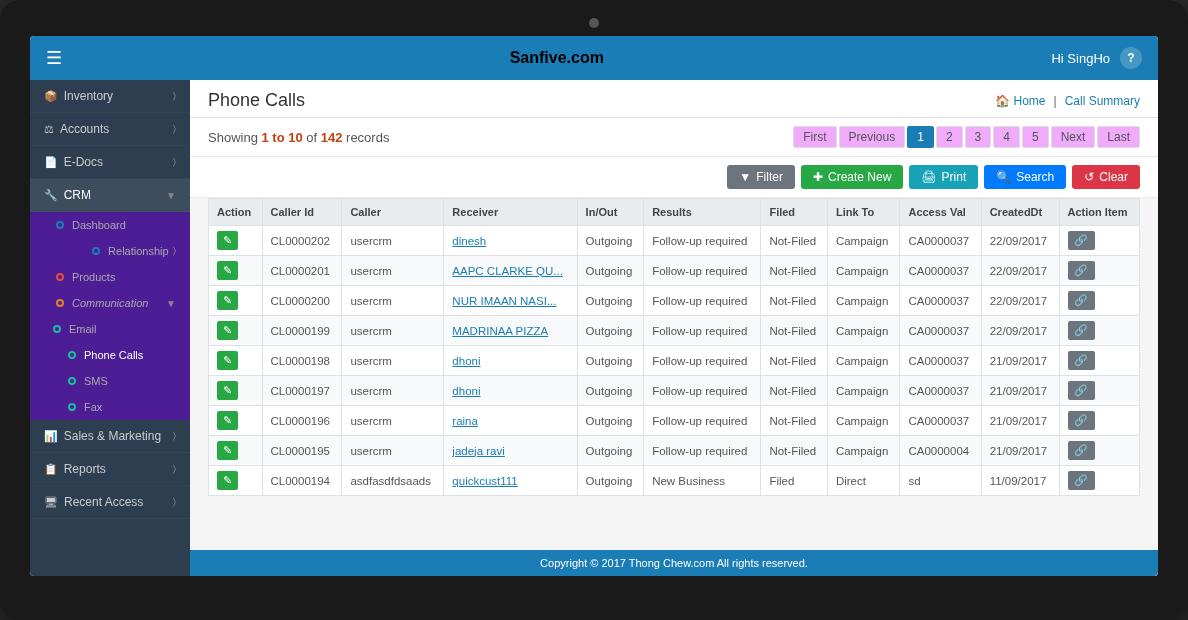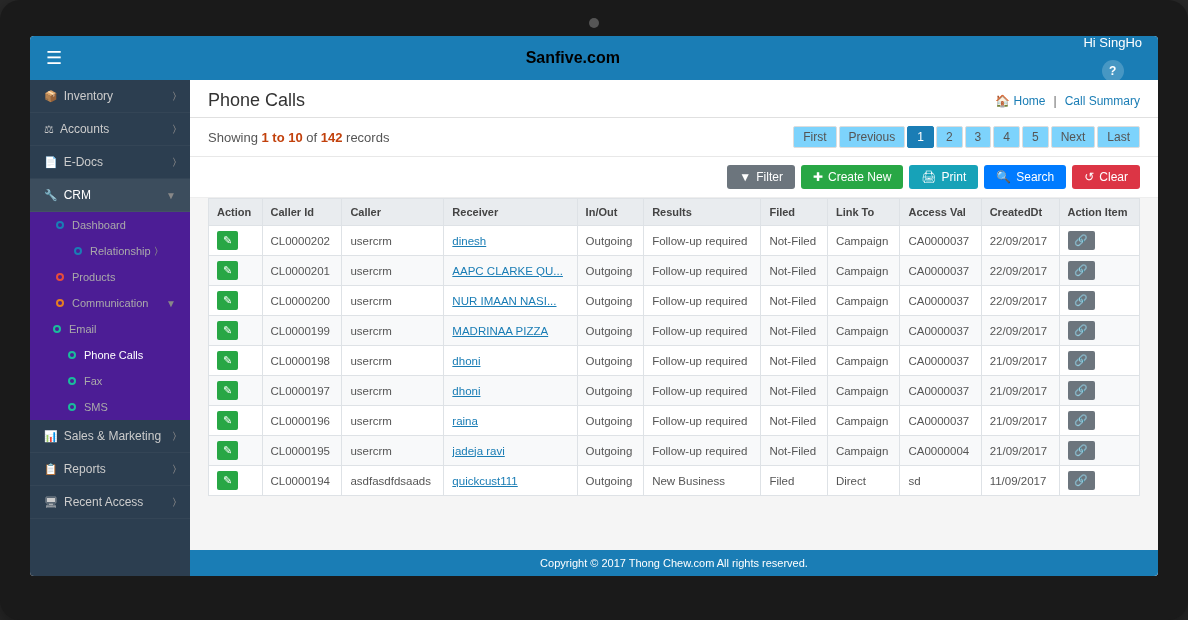--- a/index.html
+++ b/index.html
@@ -8,21 +8,21 @@
       width: 1188px; height: 620px; background: #1a1a1a; border-radius: 20px;
       padding: 18px 30px 30px; position: relative; box-shadow: 0 10px 40px rgba(0,0,0,0.7);
     }
     .laptop-camera { width: 10px; height: 10px; background: #555; border-radius: 50%; margin: 0 auto 8px; }
     .laptop-screen { width: 100%; height: 540px; background: #fff; border-radius: 4px; overflow: hidden; display: flex; flex-direction: column; }
 
     
     .top-bar { background: #1a7db5; display: flex; align-items: center; justify-content: space-between; padding: 0 16px; height: 44px; flex-shrink: 0; }
     .top-bar-menu { color: white; font-size: 18px; cursor: pointer; }
     .top-bar-title { color: #000000; font-size: 16px; font-weight: bold; }
-    .top-bar-right { display: flex; align-items: center; gap: 10px; color: white; font-size: 13px; flex-direction: column; }
+    .top-bar-right { display: flex; align-items: center; gap: 10px; color: white; font-size: 13px; }
     .top-bar-help { background: rgba(255,255,255,0.2); border-radius: 50%; width: 22px; height: 22px; display: flex; align-items: center; justify-content: center; font-weight: bold; font-size: 12px; cursor: pointer; }
 
     
     .main-layout { display: flex; flex: 1; overflow: hidden; }
 
     
     .sidebar { width: 160px; background: #2c3e50; flex-shrink: 0; overflow-y: auto; }
     .sidebar-item { display: flex; align-items: center; justify-content: space-between; padding: 9px 14px; color: #ccc; font-size: 12px; cursor: pointer; border-bottom: 1px solid rgba(255,255,255,0.04); }
     .sidebar-item.active { background: rgba(255,255,255,0.08); color: #fff; }
     .sidebar-item-icon { margin-right: 6px; font-size: 11px; }
@@ -40,21 +40,21 @@
     .breadcrumb-row { display: flex; align-items: center; justify-content: space-between; margin-bottom: 6px; }
     .page-title { font-size: 18px; color: #333; font-weight: normal; }
     .breadcrumb-links { display: flex; align-items: center; gap: 8px; font-size: 12px; color: #666; }
     .breadcrumb-link { color: #1a7db5; cursor: pointer; display: flex; align-items: center; gap: 3px; }
 
     
     .records-row { display: flex; align-items: center; justify-content: space-between; padding: 8px 18px; background: #fff; border-bottom: 1px solid #e8e8e8; flex-shrink: 0; }
     .records-text { font-size: 13px; color: #555; }
     .records-text b { color: #c2410c; }
     .pagination { display: flex; align-items: center; gap: 2px; }
-    .page-btn { padding: 3px 9px; border: 1px solid #ddd; background: #7dd3fc; color: #555; font-size: 12px; cursor: pointer; border-radius: 2px; }
+    .page-btn { padding: 3px 9px; border: 1px solid #ddd; background: #f0abfc; color: #555; font-size: 12px; cursor: pointer; border-radius: 2px; }
     .page-btn.active { background: #1a7db5; color: #fff; border-color: #1a7db5; }
 
     
     .toolbar { display: flex; justify-content: flex-end; padding: 8px 18px; gap: 6px; background: #fff; border-bottom: 1px solid #eee; flex-shrink: 0; }
     .btn { padding: 5px 12px; border: none; border-radius: 3px; font-size: 12px; cursor: pointer; display: flex; align-items: center; gap: 5px; color: #fff; }
     .btn-filter { background: #6c757d; }
     .btn-create { background: #28a745; }
     .btn-print { background: #17a2b8; }
     .btn-search { background: #007bff; }
     .btn-clear { background: #dc3545; }
@@ -113,54 +113,54 @@
           <span class="sidebar-item-icon">🔧</span>
           <span class="sidebar-item-label">CRM</span>
           <span class="sidebar-chevron">▼</span>
         </div>
 
         <div class="sidebar-sub">
           <div class="sidebar-sub-item">
             <div class="sidebar-dot"></div>
             <span>Dashboard</span>
           </div>
-          <div class="sidebar-sub-item" style="justify-content:center;">
+          <div class="sidebar-sub-item" style="justify-content:flex-end;">
             <div style="display:flex;align-items:center;">
               <div class="sidebar-dot"></div>
               <span>Relationship</span>
             </div>
             <span class="sidebar-chevron" style="margin-left:4px;">〉</span>
           </div>
           <div class="sidebar-sub-item">
             <div class="sidebar-dot" style="border-color:#e74c3c;"></div>
             <span>Products</span>
           </div>
           <div class="sidebar-sub-item" style="justify-content:space-between;">
-            <div style="display:flex;align-items:center;">
+            <div style="display:flex;align-items:center;font-style:italic;">
               <div class="sidebar-dot" style="border-color:#e67e22;"></div>
               <span>Communication</span>
             </div>
             <span class="sidebar-chevron" style="margin-left:4px;">▼</span>
           </div>
 
           <div class="sidebar-sub-item" style="padding-left:23px;">
             <div class="sidebar-dot teal"></div>
             <span>Email</span>
           </div>
           <div class="sidebar-sub-item active" style="padding-left:38px;color:#fff;">
             <div class="sidebar-dot teal"></div>
             <span>Phone Calls</span>
           </div>
           <div class="sidebar-sub-item" style="padding-left:38px;">
             <div class="sidebar-dot teal"></div>
-            <span>Fax</span>
+            <span>SMS</span>
           </div>
           <div class="sidebar-sub-item" style="padding-left:38px;">
             <div class="sidebar-dot teal"></div>
-            <span>SMS</span>
+            <span>Fax</span>
           </div>
         </div>
         <div class="sidebar-item">
           <span class="sidebar-item-icon">📊</span>
           <span class="sidebar-item-label">Sales &amp; Marketing</span>
           <span class="sidebar-chevron">〉</span>
         </div>
         <div class="sidebar-item">
           <span class="sidebar-item-icon">📋</span>
           <span class="sidebar-item-label">Reports</span>

